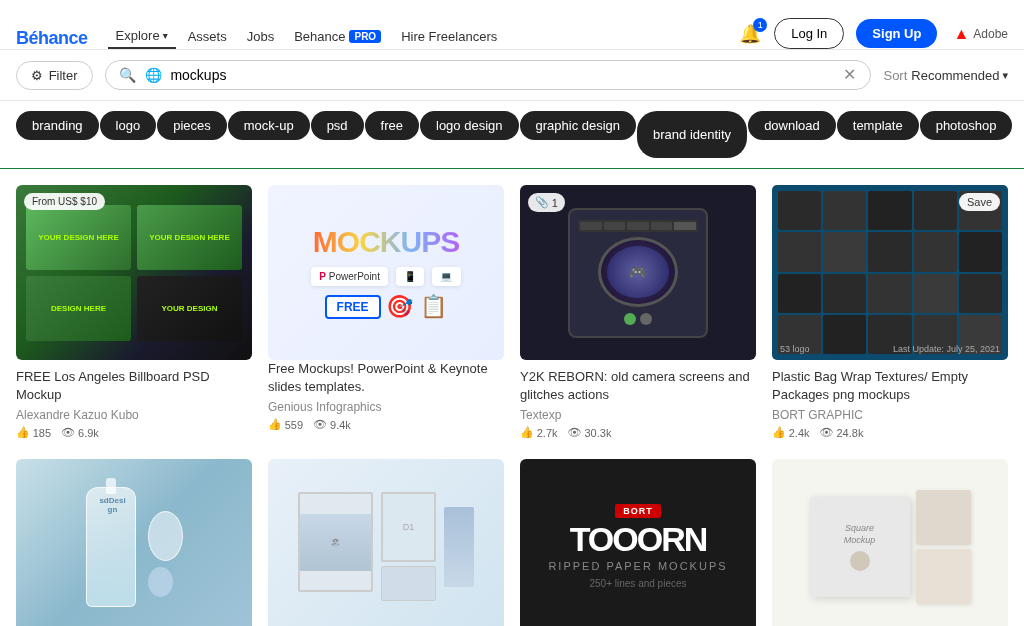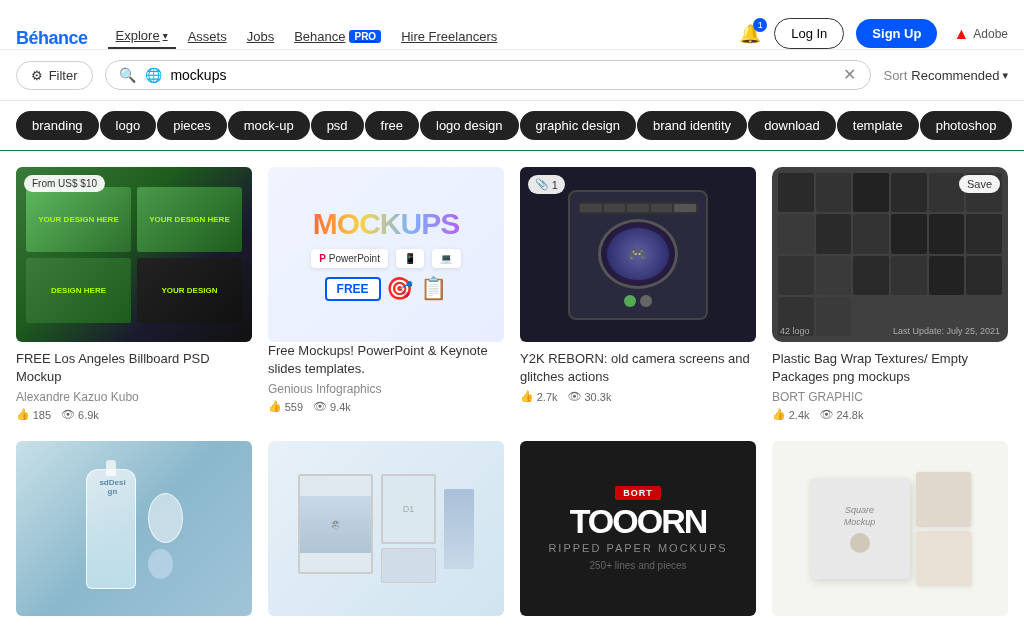--- a/index.html
+++ b/index.html
@@ -4,21 +4,21 @@
   <style>
     * { box-sizing: border-box; margin: 0; padding: 0; }
     body { font-family: -apple-system, BlinkMacSystemFont, 'Segoe UI', sans-serif; background: #fff; color: #333; font-size: 13px; }
     .logo { font-size: 18px; font-weight: 700; letter-spacing: -0.5px; color: #1769ff; margin-right: 4px; }
   </style>
 </head>
 <body>
 
 <header style="display:flex;align-items:flex-end;padding:0 16px;height:50px;border-bottom:1px solid #e8e8e8;gap:16px;">
   <span class="logo">Béhance</span>
-  <nav style="display:flex;align-items:center;gap:4px;text-decoration:underline;">
+  <nav style="display:flex;align-items:center;gap:4px;">
     <span style="display:flex;align-items:center;gap:3px;font-size:13px;font-weight:500;padding:4px 8px;cursor:pointer;border-bottom:2px solid #333;">
       <span>Explore</span>
       <span style="font-size:10px;">▾</span>
     </span>
     <span style="font-size:13px;padding:4px 8px;cursor:pointer;">Assets</span>
     <span style="font-size:13px;padding:4px 8px;cursor:pointer;">Jobs</span>
     <span style="display:flex;align-items:center;gap:4px;font-size:13px;padding:4px 8px;cursor:pointer;">
       <span>Behance</span>
       <span style="background:#0057ff;color:#fff;font-size:10px;font-weight:700;padding:1px 5px;border-radius:3px;">PRO</span>
     </span>
@@ -60,21 +60,21 @@
 
 <div style="display:flex;align-items:flex-start;padding:10px 16px;gap:1px;overflow:hidden;border-bottom:1px solid #15803d;">
   <span style="background:#222;color:#fff;padding:7px 16px;border-radius:20px;font-size:13px;cursor:pointer;white-space:nowrap;">branding</span>
   <span style="background:#222;color:#fff;padding:7px 16px;border-radius:20px;font-size:13px;cursor:pointer;white-space:nowrap;">logo</span>
   <span style="background:#222;color:#fff;padding:7px 16px;border-radius:20px;font-size:13px;cursor:pointer;white-space:nowrap;">pieces</span>
   <span style="background:#222;color:#fff;padding:7px 16px;border-radius:20px;font-size:13px;cursor:pointer;white-space:nowrap;">mock-up</span>
   <span style="background:#222;color:#fff;padding:7px 16px;border-radius:20px;font-size:13px;cursor:pointer;white-space:nowrap;">psd</span>
   <span style="background:#222;color:#fff;padding:7px 16px;border-radius:20px;font-size:13px;cursor:pointer;white-space:nowrap;">free</span>
   <span style="background:#222;color:#fff;padding:7px 16px;border-radius:20px;font-size:13px;cursor:pointer;white-space:nowrap;">logo design</span>
   <span style="background:#222;color:#fff;padding:7px 16px;border-radius:20px;font-size:13px;cursor:pointer;white-space:nowrap;">graphic design</span>
-  <span style="background:#222;color:#fff;padding:7px 16px;border-radius:20px;font-size:13px;cursor:pointer;white-space:nowrap;">brand identity</span>
+  <span style="background:#222;color:#fff;padding:16px 16px;border-radius:20px;font-size:13px;cursor:pointer;white-space:nowrap;">brand identity</span>
   <span style="background:#222;color:#fff;padding:7px 16px;border-radius:20px;font-size:13px;cursor:pointer;white-space:nowrap;">download</span>
   <span style="background:#222;color:#fff;padding:7px 16px;border-radius:20px;font-size:13px;cursor:pointer;white-space:nowrap;">template</span>
   <span style="background:#222;color:#fff;padding:7px 16px;border-radius:20px;font-size:13px;cursor:pointer;white-space:nowrap;">photoshop</span>
 
 </div>
 
 <div style="display:grid;grid-template-columns:repeat(4,1fr);gap:16px;padding:16px;">
 
   <div style="cursor:pointer;">
     <div style="position:relative;width:100%;height:175px;border-radius:6px;overflow:hidden;background:linear-gradient(135deg,#3a7a3a 0%,#1d5c1d 40%,#1a1a2e 70%,#111 100%);display:flex;align-items:center;justify-content:center;">
@@ -140,29 +140,30 @@
           <div style="width:12px;height:12px;background:#666;border-radius:50%;"></div>
         </div>
       </div>
       <div style="position:absolute;top:8px;left:8px;background:rgba(255,255,255,0.9);color:#333;font-size:11px;padding:3px 7px;border-radius:10px;display:flex;align-items:center;gap:3px;">
         <span>📎</span>
           <span>1</span>
       </div>
     </div>
     <div style="padding:8px 0 4px 0;">
       <div style="font-size:13px;font-weight:500;margin-bottom:4px;line-height:1.4;color:#333;">Y2K REBORN: old camera screens and glitches actions</div>
+      <div style="font-size:12px;color:#888;margin-bottom:4px;">Textexp</div>
       <div style="display:flex;align-items:center;gap:10px;font-size:11px;color:#666;">
         <span style="display:flex;align-items:center;gap:3px;">👍 <span>2.7k</span></span>
         <span style="display:flex;align-items:center;gap:3px;">👁 <span>30.3k</span></span>
       </div>
     </div>
   </div>
 
   <div style="cursor:pointer;">
-    <div style="position:relative;width:100%;height:175px;border-radius:10px;overflow:hidden;background:#404040;display:grid;grid-template-columns:repeat(6,1fr);grid-template-rows:repeat(4,1fr);gap:2px;padding:6px;">
+    <div style="position:relative;width:100%;height:175px;border-radius:5px;overflow:hidden;background:#0c4a6e;display:grid;grid-template-columns:repeat(5,1fr);grid-template-rows:repeat(4,1fr);gap:2px;padding:6px;">
       <div style="background:#2a2a2a;border-radius:2px;"></div>
       <div style="background:#333;border-radius:2px;"></div>
       <div style="background:#222;border-radius:2px;"></div>
       <div style="background:#2a2a2a;border-radius:2px;"></div>
       <div style="background:#333;border-radius:2px;"></div>
       <div style="background:#333;border-radius:2px;"></div>
       <div style="background:#3a3a3a;border-radius:2px;"></div>
       <div style="background:#2a2a2a;border-radius:2px;"></div>
       <div style="background:#333;border-radius:2px;"></div>
       <div style="background:#222;border-radius:2px;"></div>
@@ -170,21 +171,21 @@
       <div style="background:#2a2a2a;border-radius:2px;"></div>
       <div style="background:#333;border-radius:2px;"></div>
       <div style="background:#3a3a3a;border-radius:2px;"></div>
       <div style="background:#2a2a2a;border-radius:2px;"></div>
       <div style="background:#333;border-radius:2px;"></div>
       <div style="background:#222;border-radius:2px;"></div>
       <div style="background:#2a2a2a;border-radius:2px;"></div>
       <div style="background:#333;border-radius:2px;"></div>
       <div style="background:#3a3a3a;border-radius:2px;"></div>
       <div style="position:absolute;top:8px;right:8px;background:rgba(255,255,255,0.95);color:#333;font-size:11px;padding:3px 8px;border-radius:10px;cursor:pointer;font-weight:500;">Save</div>
-      <div style="position:absolute;bottom:6px;left:8px;color:#aaa;font-size:9px;">42 logo</div>
+      <div style="position:absolute;bottom:6px;left:8px;color:#aaa;font-size:9px;">53 logo</div>
       <div style="position:absolute;bottom:6px;right:8px;color:#aaa;font-size:9px;">Last Update: July 25, 2021</div>
     </div>
     <div style="padding:8px 0 4px 0;">
       <div style="font-size:13px;font-weight:500;margin-bottom:4px;line-height:1.4;color:#333;">Plastic Bag Wrap Textures/ Empty Packages png mockups</div>
       <div style="font-size:12px;color:#888;margin-bottom:4px;">BORT GRAPHIC</div>
       <div style="display:flex;align-items:center;gap:10px;font-size:11px;color:#666;">
         <span style="display:flex;align-items:center;gap:3px;">👍 <span>2.4k</span></span>
         <span style="display:flex;align-items:center;gap:3px;">👁 <span>24.8k</span></span>
       </div>
     </div>

